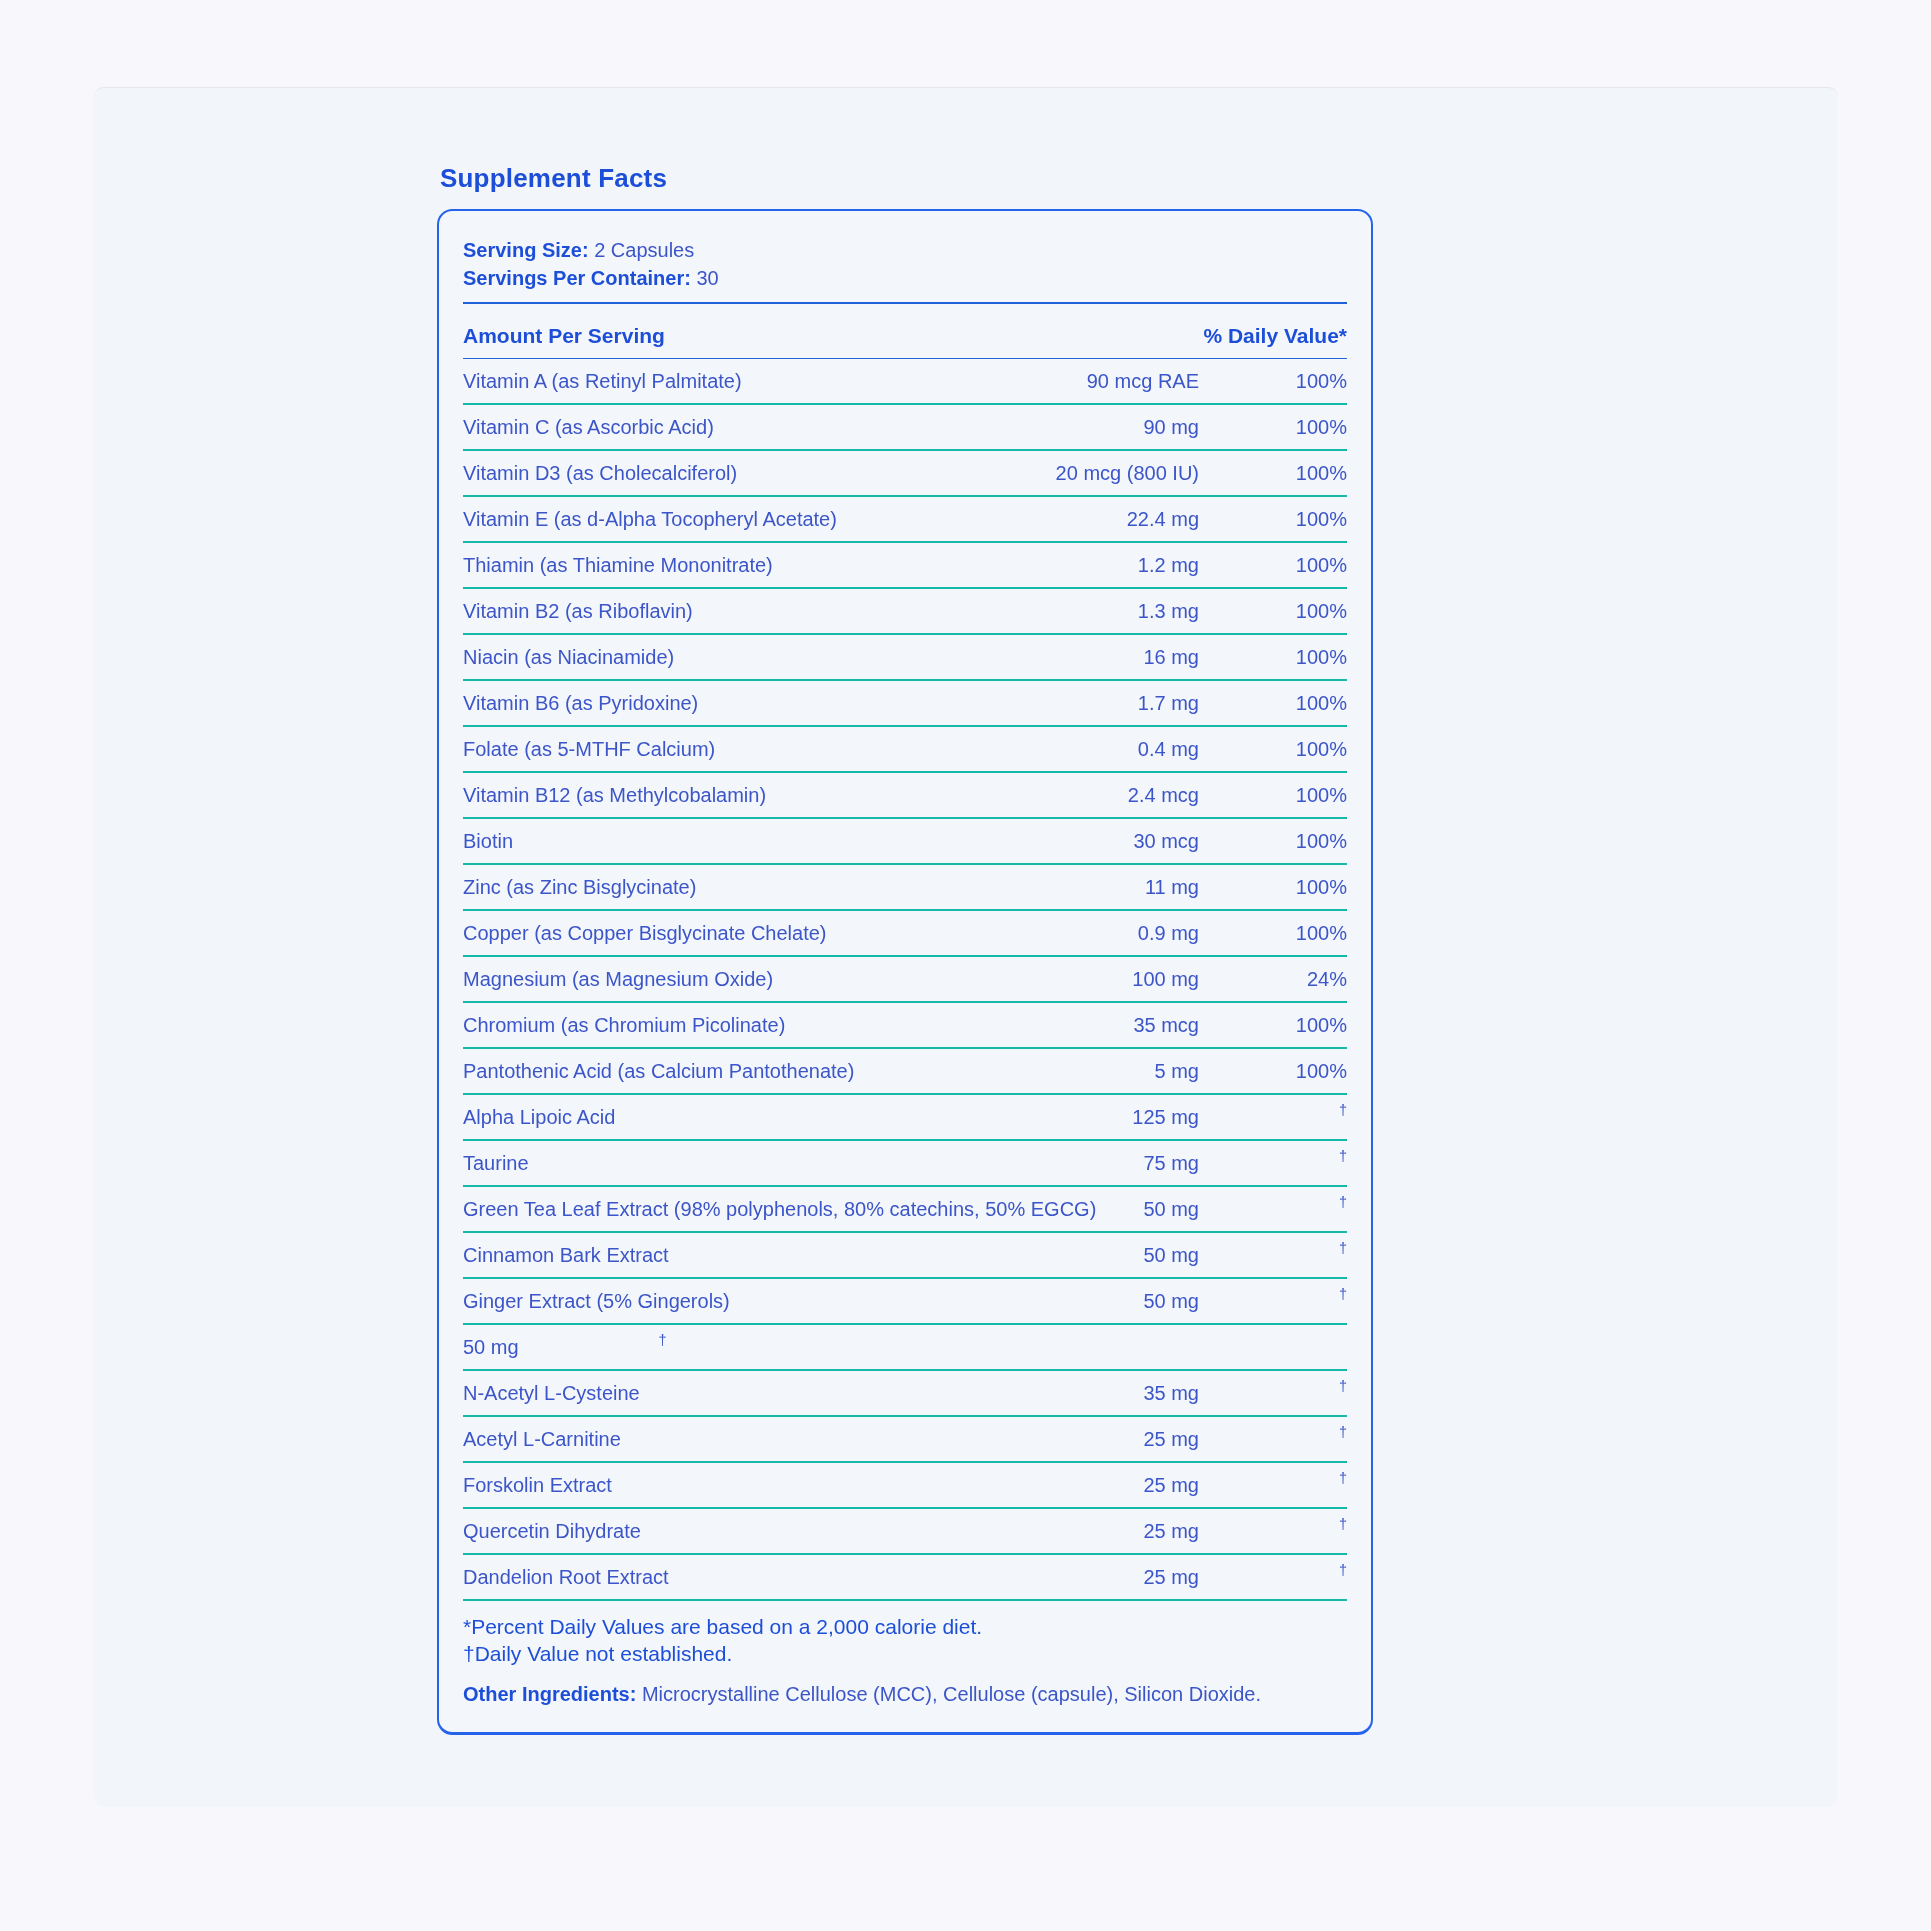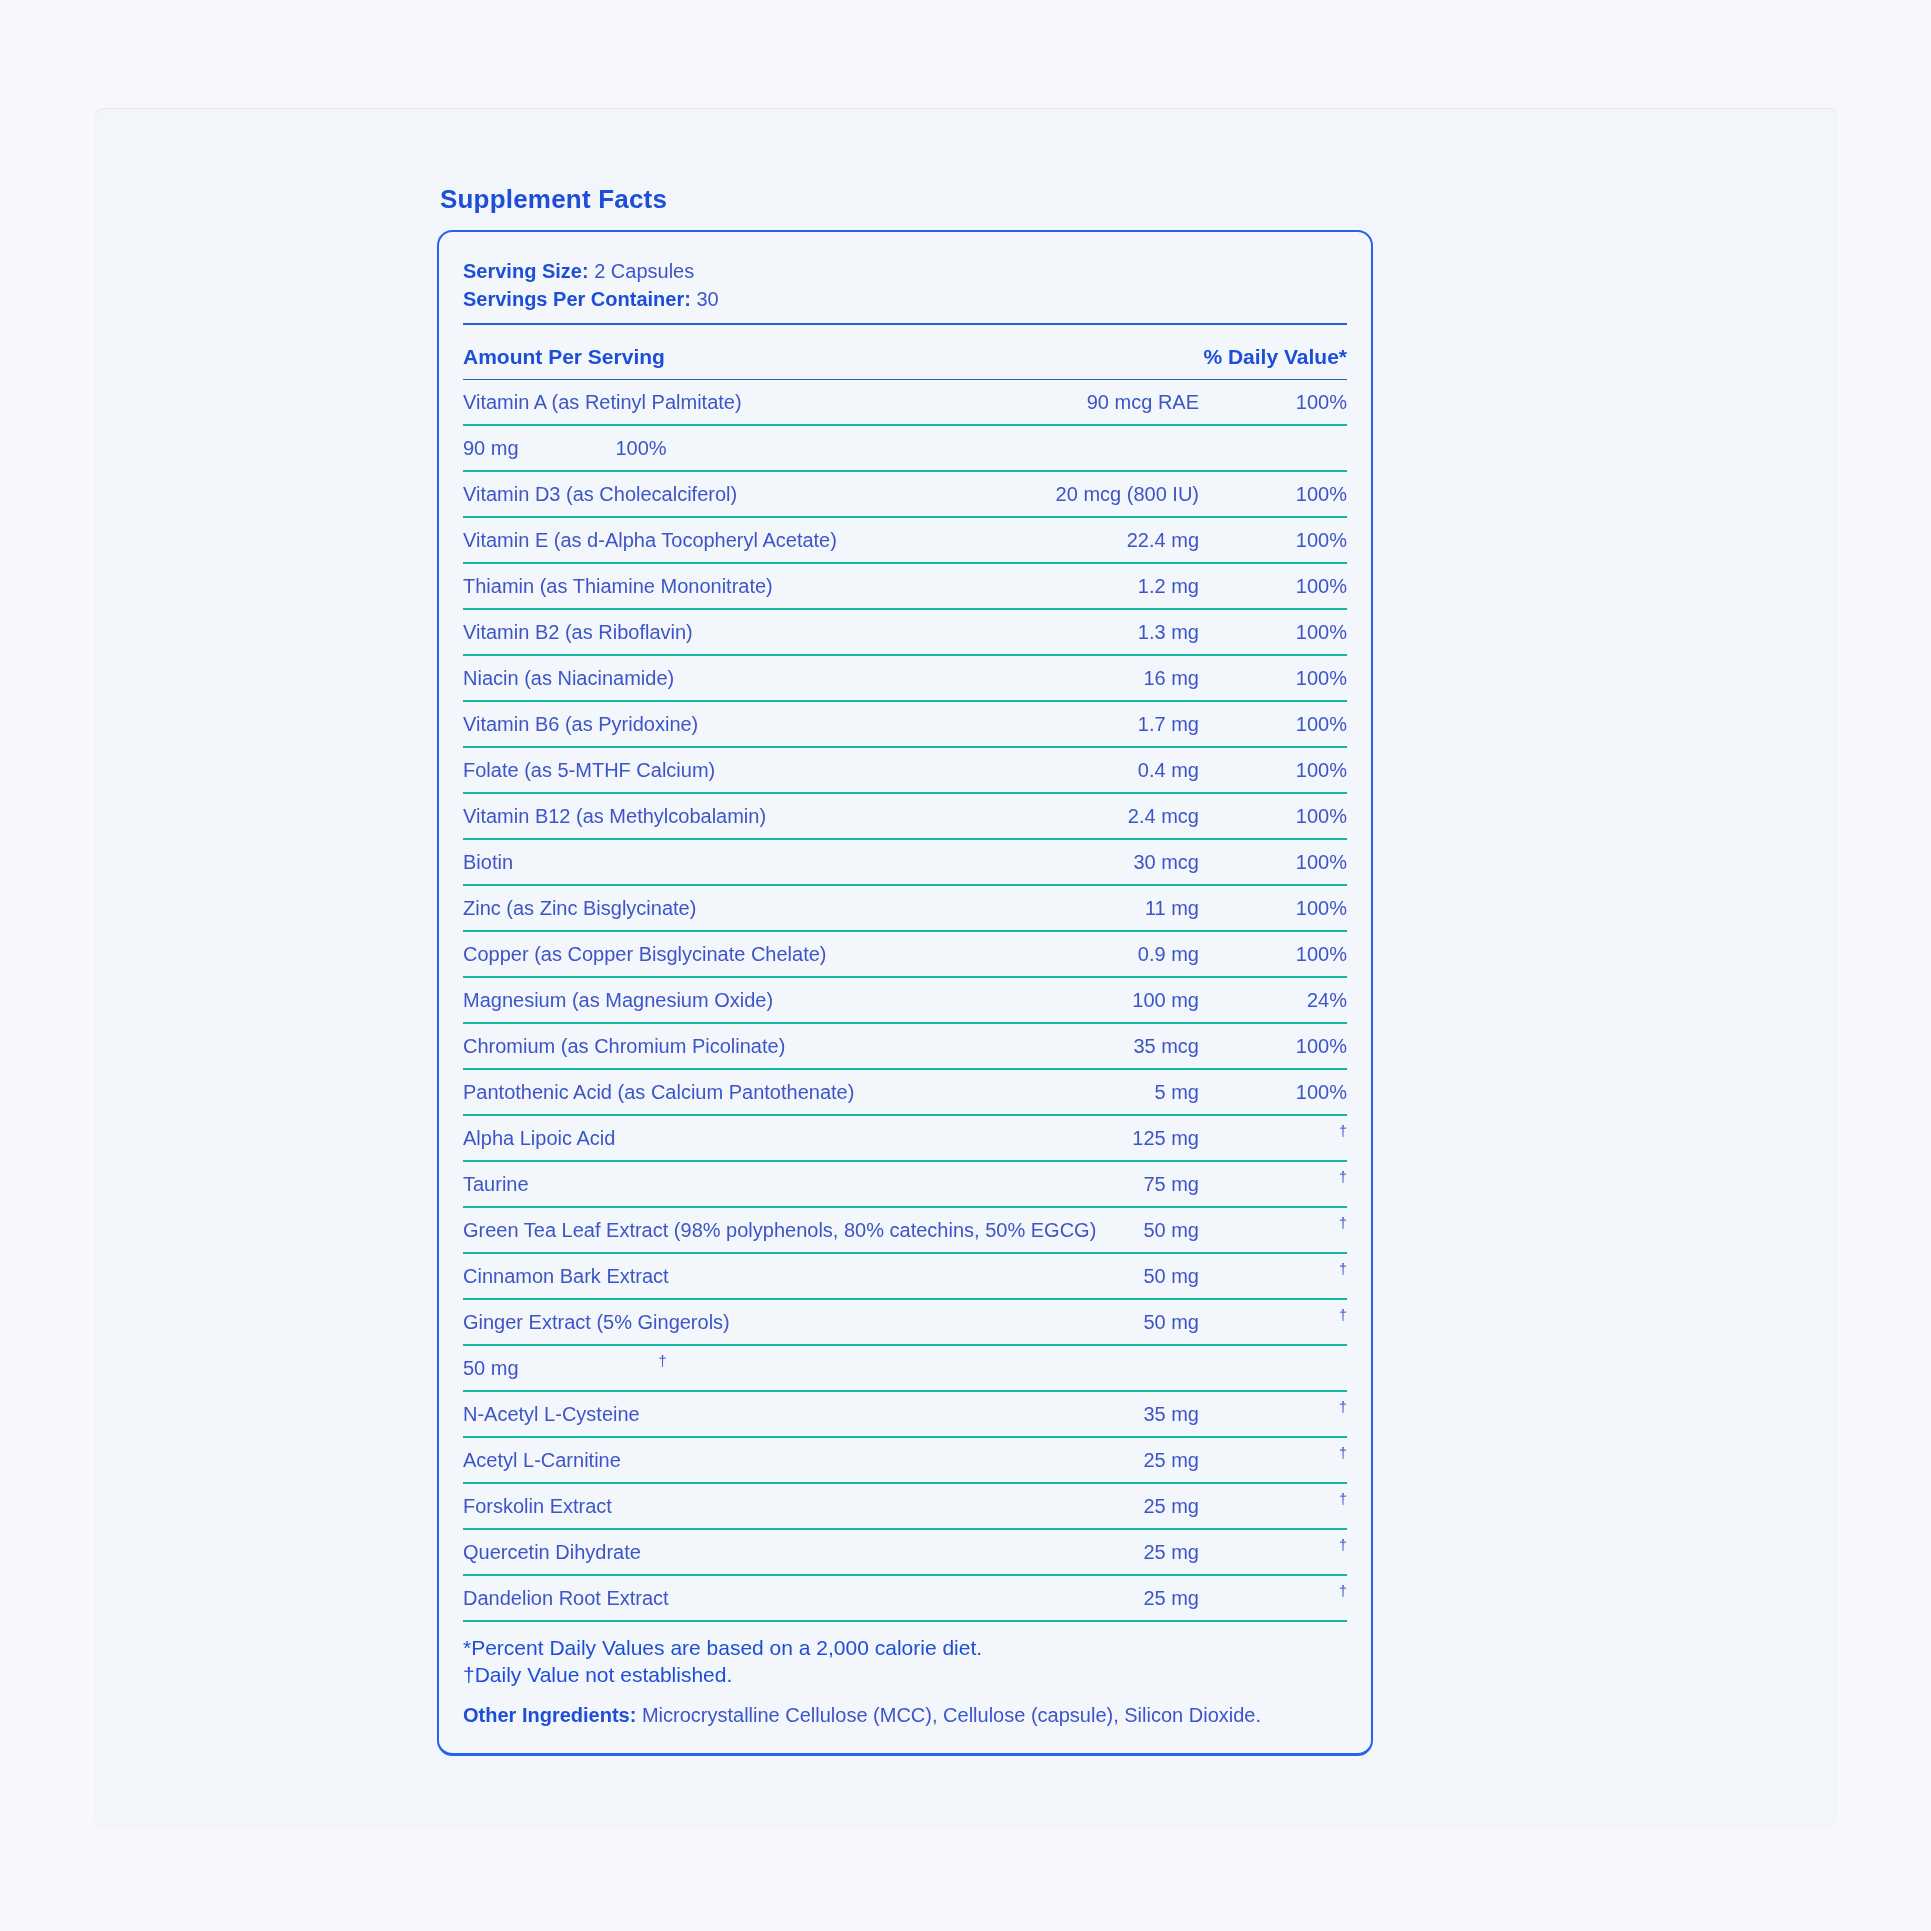--- a/index.html
+++ b/index.html
@@ -7,21 +7,20 @@
     width:1931px;height:1931px;position:relative;
     background:#f7f7fc;
     font-family:"Liberation Sans","DejaVu Sans",sans-serif;
     -webkit-font-smoothing:antialiased;
   }
   .card{
     position:absolute;left:94px;top:87px;width:1744px;height:1719px;
     background:#f2f6fa;
     border-top:1.9px solid #e4e7eb;
     border-radius:9.7px;
-    margin-top:21px;
   }
   .panel-title{
     position:absolute;left:346px;top:75px;
     margin:0;font-size:26px;font-weight:800;color:#1d4ed8;letter-spacing:0.2px;
   }
   .facts-box{
     position:absolute;left:343px;top:121px;width:936px;box-sizing:border-box;
     border:2.4px solid #2563eb;border-bottom-width:3.4px;
     border-radius:15.4px;
     padding:25px 24px 23px 24px;
@@ -78,20 +77,21 @@
     </div>
 
     <div class="rows" id="rows">
   <div class="row">
     <span class="name">Vitamin A (as Retinyl Palmitate)</span>
     <span class="amt">90 mcg RAE</span>
     <span class="dv">100%</span>
   </div>
 
   <div class="row">
+    <span class="name">Vitamin C (as Ascorbic Acid)</span>
     <span class="amt">90 mg</span>
     <span class="dv">100%</span>
   </div>
 
   <div class="row">
     <span class="name">Vitamin D3 (as Cholecalciferol)</span>
     <span class="amt">20 mcg (800 IU)</span>
     <span class="dv">100%</span>
   </div>
 

